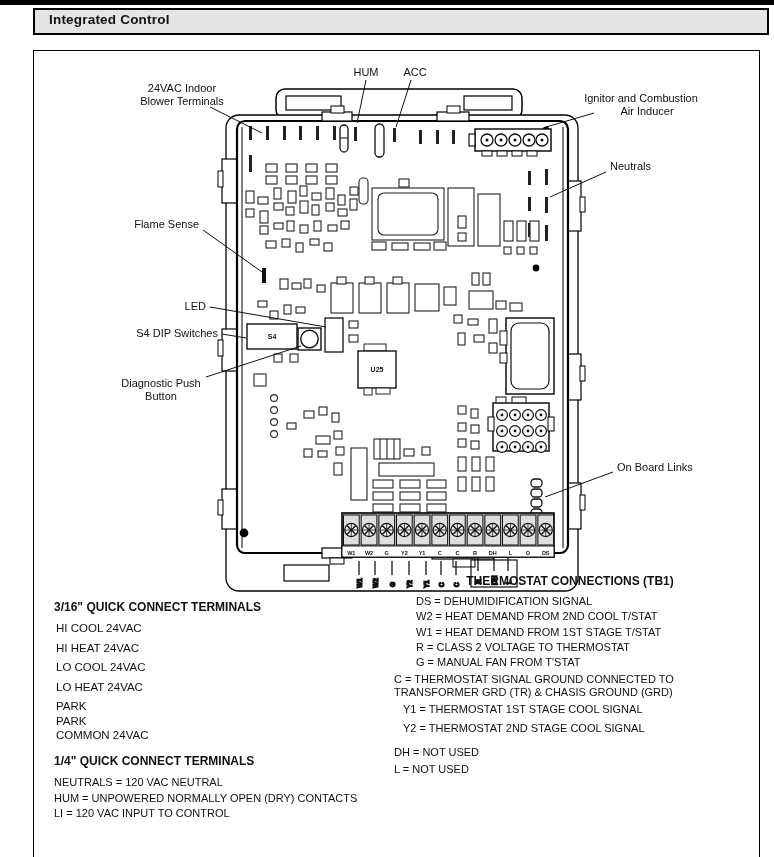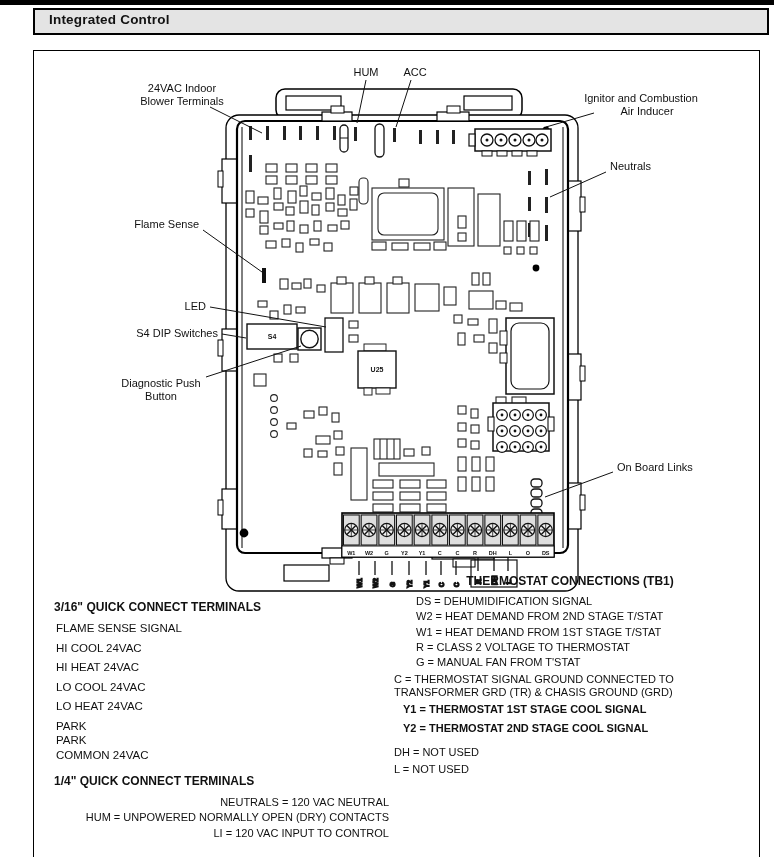--- a/index.html
+++ b/index.html
@@ -18,25 +18,25 @@
     border:1.6px solid #000;background:#fff;
   }
   .board-svg{position:absolute;left:0;top:0;}
   .col{position:absolute;font-size:11px;line-height:13px;}
   .col-left{left:20px;top:550px;width:335px;}
   .col-right{left:360px;top:524px;width:352px;}
   .sec-title{font-size:12px;font-weight:bold;margin-bottom:8px;}
   .sec-title.mt{margin-top:13px;}
   .li316{font-size:11.5px;margin:0 0 6.5px 2px;}
   .li316.tight{margin-bottom:1.5px;}
-  .li14{font-size:11px;margin:0 0 2.5px 0;text-align:right;}
+  .li14{font-size:11px;margin:0 0 2.5px 0;}
   .tb1-title{text-align:center;font-size:12px;font-weight:bold;margin-bottom:7px;}
   .tb1-item{margin-bottom:2px;}
   .ind1{padding-left:22px;}
-  .ind2{padding-left:9px;font-weight:bold;}
+  .ind2{padding-left:9px;}
   .ctr{text-align:center;padding:0 10px;}
   .mb3{margin-bottom:3px;}
   .mb4{margin-bottom:4px;}
   .mb6{margin-bottom:6px;}
   .mb11{margin-bottom:11px;}
   svg text{font-family:"Liberation Sans",sans-serif;fill:#111;}
   .callout{font-size:11px;}
   .chiplbl{font-size:7px;font-weight:bold;}
   .termlbl{font-size:5.5px;font-weight:bold;}
   .wirelbl{font-size:6.5px;font-weight:bold;}
@@ -444,38 +444,37 @@
         <text class="callout" x="184" y="286" text-anchor="end">S4 DIP Switches</text>
         <text class="callout" x="127" y="336" text-anchor="middle">Diagnostic Push</text>
         <text class="callout" x="127" y="349" text-anchor="middle">Button</text>
         <text class="callout" x="583" y="420">On Board Links</text>
       </g>
     </g>
   </svg>
 
   <div class="col col-left">
     <div class="sec-title">3/16" QUICK CONNECT TERMINALS</div>
-    <div class="li316">FLAME SENSE SIGNAL</div>
     <div class="li316">HI COOL 24VAC</div>
     <div class="li316">HI HEAT 24VAC</div>
     <div class="li316">LO COOL 24VAC</div>
     <div class="li316">LO HEAT 24VAC</div>
     <div class="li316 tight">PARK</div>
     <div class="li316 tight">PARK</div>
     <div class="li316">COMMON 24VAC</div>
     <div class="sec-title mt">1/4" QUICK CONNECT TERMINALS</div>
     <div class="li14">NEUTRALS  = 120 VAC NEUTRAL</div>
     <div class="li14">HUM = UNPOWERED NORMALLY OPEN (DRY) CONTACTS</div>
     <div class="li14">LI = 120 VAC INPUT TO CONTROL</div>
   </div>
 
   <div class="col col-right">
     <div class="tb1-title">THERMOSTAT CONNECTIONS (TB1)</div>
     <div class="tb1-item ind1">DS = DEHUMIDIFICATION SIGNAL</div>
-    <div class="tb1-item ind1 mb3">W2 = HEAT DEMAND FROM 2ND STAGE T/STAT</div>
+    <div class="tb1-item ind1 mb3">W2 = HEAT DEMAND FROM 2ND COOL T/STAT</div>
     <div class="tb1-item ind1">W1 = HEAT DEMAND FROM 1ST STAGE T/STAT</div>
     <div class="tb1-item ind1">R = CLASS 2 VOLTAGE TO THERMOSTAT</div>
     <div class="tb1-item ind1 mb4">G = MANUAL FAN FROM T'STAT</div>
     <div class="tb1-item mb4">C = THERMOSTAT SIGNAL GROUND CONNECTED TO TRANSFORMER  GRD (TR) &amp; CHASIS GROUND (GRD)</div>
     <div class="tb1-item ind2 mb6">Y1 = THERMOSTAT 1ST STAGE COOL SIGNAL</div>
     <div class="tb1-item ind2 mb11">Y2 = THERMOSTAT 2ND STAGE COOL SIGNAL</div>
     <div class="tb1-item mb4">DH = NOT USED</div>
     <div class="tb1-item">L = NOT USED</div>
   </div>
 

